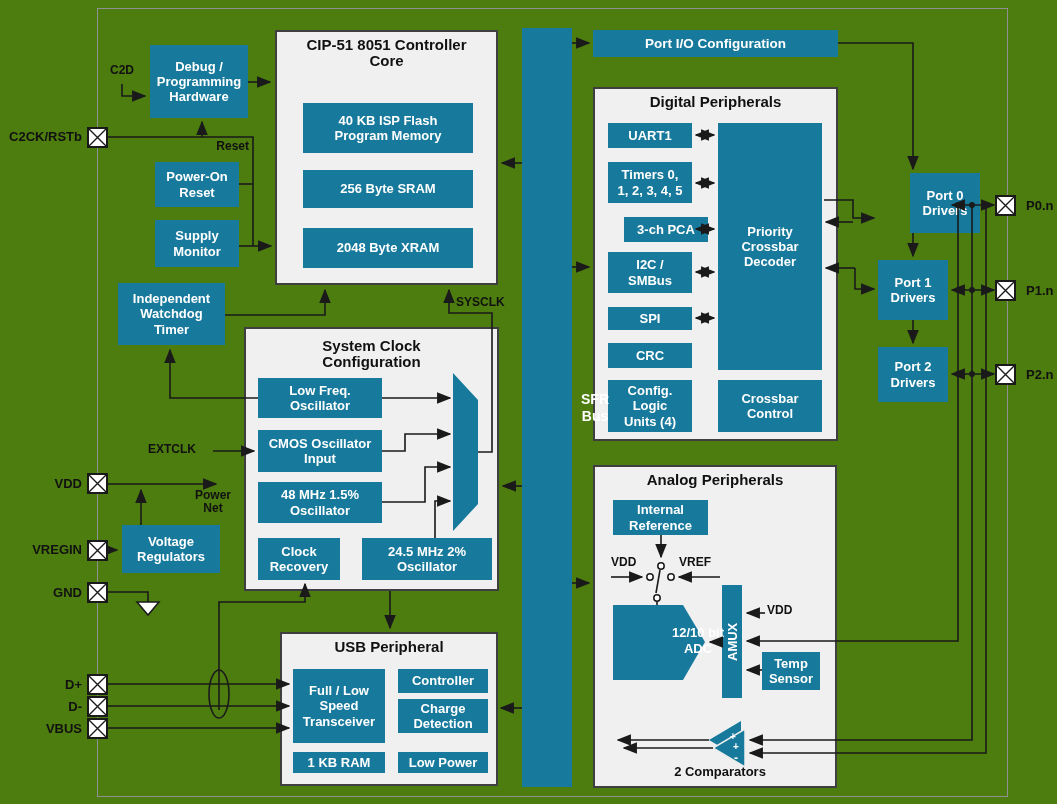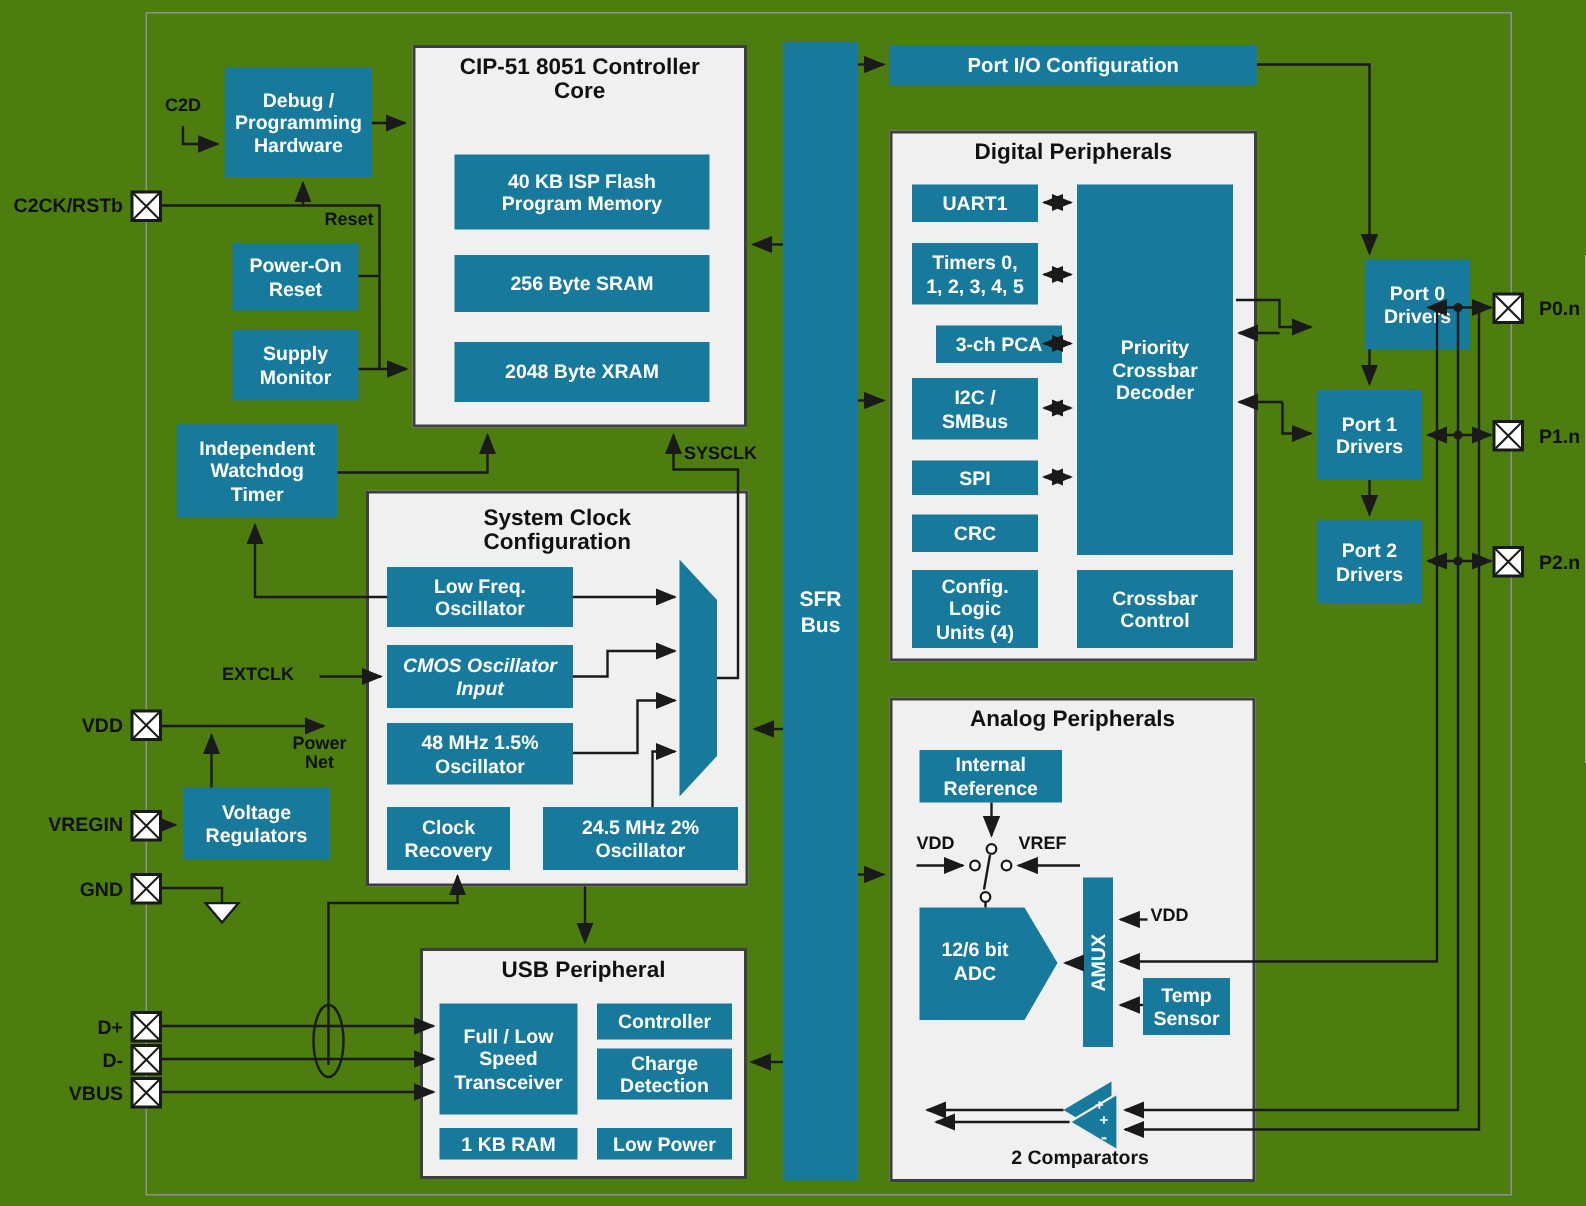--- a/index.html
+++ b/index.html
@@ -20,21 +20,21 @@
   .lbl{position:absolute;font-weight:bold;color:#111;white-space:pre-line;
        font-size:12px;line-height:1.05;z-index:6;}
   .lbl.right{text-align:right;}
   .lbl.center{text-align:center;}
   .lbl.small{font-size:13px;}
   .vtext{position:absolute;display:flex;align-items:center;justify-content:center;
          color:#fff;font-weight:bold;font-size:13px;z-index:6;
          writing-mode:vertical-rl;transform:rotate(180deg);}
   .wtext{position:absolute;color:#fff;font-weight:bold;display:flex;align-items:center;
          justify-content:center;text-align:center;white-space:pre-line;z-index:6;
-         font-size:13px;line-height:1.18;}
+         font-size:13px;line-height:1.18;padding-left:48px;}
   svg.layer{position:absolute;left:0;top:0;width:1057px;height:804px;pointer-events:none;}
   #shapes{z-index:5;} #lines{z-index:7;}
   #lines .w{stroke:var(--line);stroke-width:1.6;fill:none;}
   #lines .pin{stroke:var(--line);stroke-width:2;fill:#fff;}
   #lines .pinx{stroke:var(--line);stroke-width:1.4;fill:none;}
   #lines .dot{fill:var(--line);stroke:none;}
   #lines .sw{stroke:var(--line);stroke-width:1.5;fill:#fff;}
   #shapes .tshape{fill:var(--teal);stroke:none;}
   #shapes .tshape.outlined{stroke:#EDEDEE;stroke-width:1.5;}
   #lines text{fill:#fff;font-weight:bold;font-family:"Liberation Sans",sans-serif;}
@@ -73,21 +73,21 @@
 Watchdog
 Timer</div>
   <div class="tbox" style="left:155px;top:220px;width:84px;height:47px;">Supply
 Monitor</div>
   <div class="tbox" style="left:303px;top:103px;width:170px;height:50px;">40 KB ISP Flash
 Program Memory</div>
   <div class="tbox" style="left:303px;top:170px;width:170px;height:38px;">256 Byte SRAM</div>
   <div class="tbox" style="left:303px;top:228px;width:170px;height:40px;">2048 Byte XRAM</div>
   <div class="tbox" style="left:258px;top:378px;width:124px;height:40px;">Low Freq.
 Oscillator</div>
-  <div class="tbox" style="left:258px;top:430px;width:124px;height:42px;font-style:italic;">CMOS Oscillator
+  <div class="tbox" style="left:258px;top:430px;width:124px;height:42px;">CMOS Oscillator
 Input</div>
   <div class="tbox" style="left:258px;top:482px;width:124px;height:41px;">48 MHz 1.5%
 Oscillator</div>
   <div class="tbox" style="left:258px;top:538px;width:82px;height:42px;">Clock
 Recovery</div>
   <div class="tbox" style="left:362px;top:538px;width:130px;height:42px;">24.5 MHz 2%
 Oscillator</div>
   <div class="tbox" style="left:522px;top:28px;width:50px;height:759px;"></div>
   <div class="wtext" style="left:522px;top:385px;width:50px;height:45px;font-size:14px;">SFR
 Bus</div>
@@ -140,21 +140,21 @@
   <div class="lbl" style="left:110px;top:64px;width:40px;">C2D</div>
   <div class="lbl right" style="left:205px;top:140px;width:44px;">Reset</div>
   <div class="lbl" style="left:148px;top:443px;width:64px;">EXTCLK</div>
   <div class="lbl center" style="left:186px;top:489px;width:54px;">Power
 Net</div>
   <div class="lbl" style="left:456px;top:296px;width:64px;">SYSCLK</div>
   <div class="lbl" style="left:611px;top:556px;width:36px;">VDD</div>
   <div class="lbl" style="left:679px;top:556px;width:44px;">VREF</div>
   <div class="lbl" style="left:767px;top:604px;width:40px;">VDD</div>
   <div class="lbl center small" style="left:660px;top:765px;width:120px;">2 Comparators</div>
-  <div class="wtext" style="left:613px;top:618px;width:74px;height:45px;">12/6 bit
+  <div class="wtext" style="left:613px;top:618px;width:74px;height:45px;">12/10 bit
 ADC</div>
   <div class="vtext" style="left:722px;top:585px;width:20px;height:113px;">AMUX</div>
 
   <div class="lbl right small" style="left:4px;top:130px;width:78px;">C2CK/RSTb</div>
   <div class="lbl right small" style="left:38px;top:477px;width:44px;">VDD</div>
   <div class="lbl right small" style="left:16px;top:543px;width:66px;">VREGIN</div>
   <div class="lbl right small" style="left:38px;top:586px;width:44px;">GND</div>
   <div class="lbl right small" style="left:56px;top:678px;width:26px;">D+</div>
   <div class="lbl right small" style="left:56px;top:700px;width:26px;">D-</div>
   <div class="lbl right small" style="left:42px;top:722px;width:40px;">VBUS</div>

